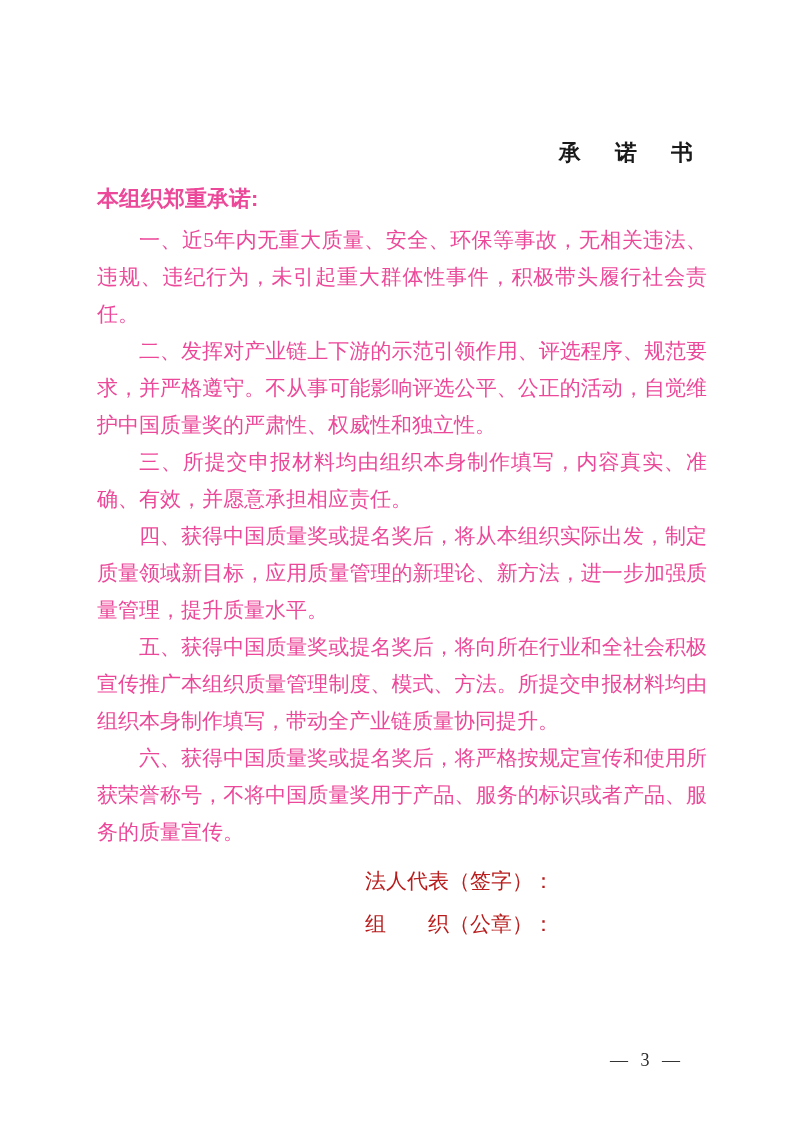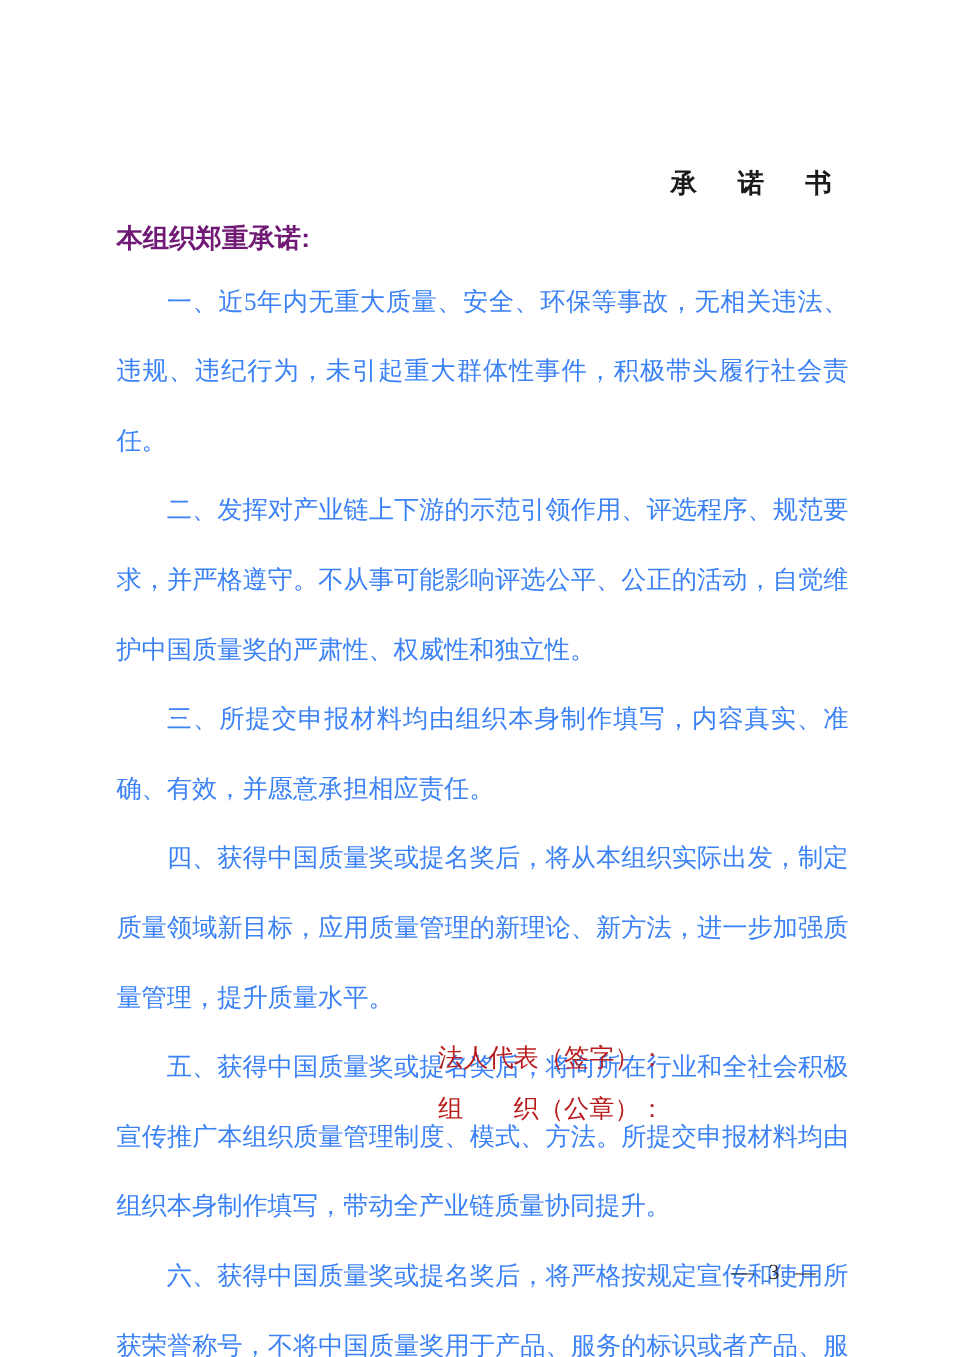--- a/index.html
+++ b/index.html
@@ -31,29 +31,29 @@
     letter-spacing: 14px;
     text-indent: 14px; 
     color: #1a1a1a;
   }
   .opening {
     margin: 0 0 6px 0;
     font-family: "Liberation Sans", "DejaVu Sans", sans-serif;
     font-weight: bold;
     font-size: 22px;
     line-height: 34px;
-    color: #701a75;
+    color: #ec4899;
   }
   .body-text p {
     margin: 0;
     font-size: 21px;
-    line-height: 58px;
+    line-height: 37px;
     text-align: justify;
     text-indent: 2em;
-    color: #3b82f6;
+    color: #ec4899;
   }
   .signature-block {
     position: absolute;
     left: 365px;
     top: 860px;
     font-size: 21px;
     color: #b91c1c;
   }
   .signature-block .sig-line {
     margin: 0;

